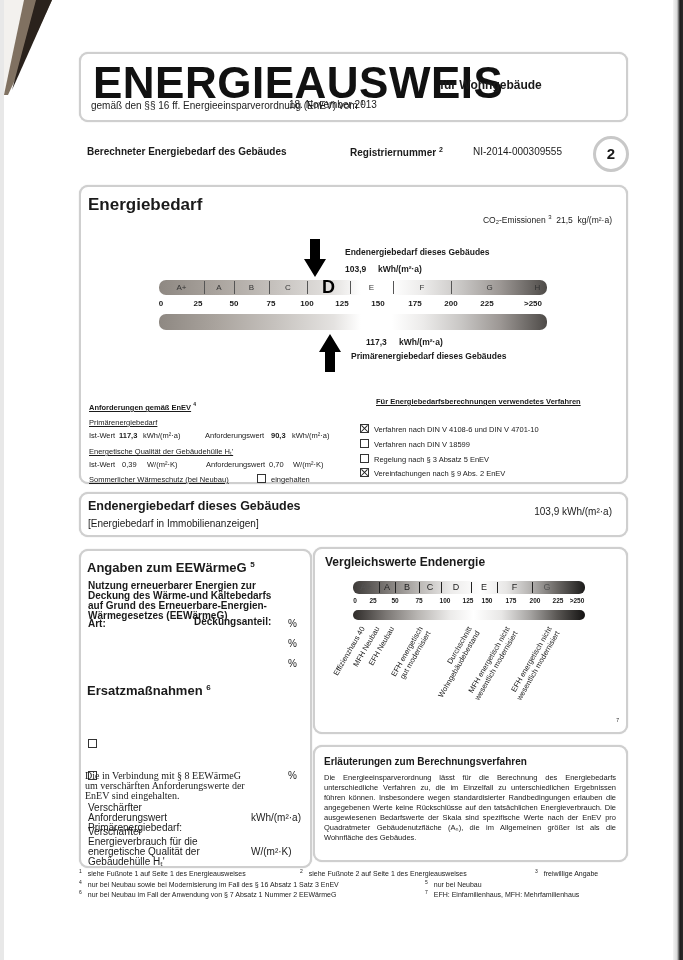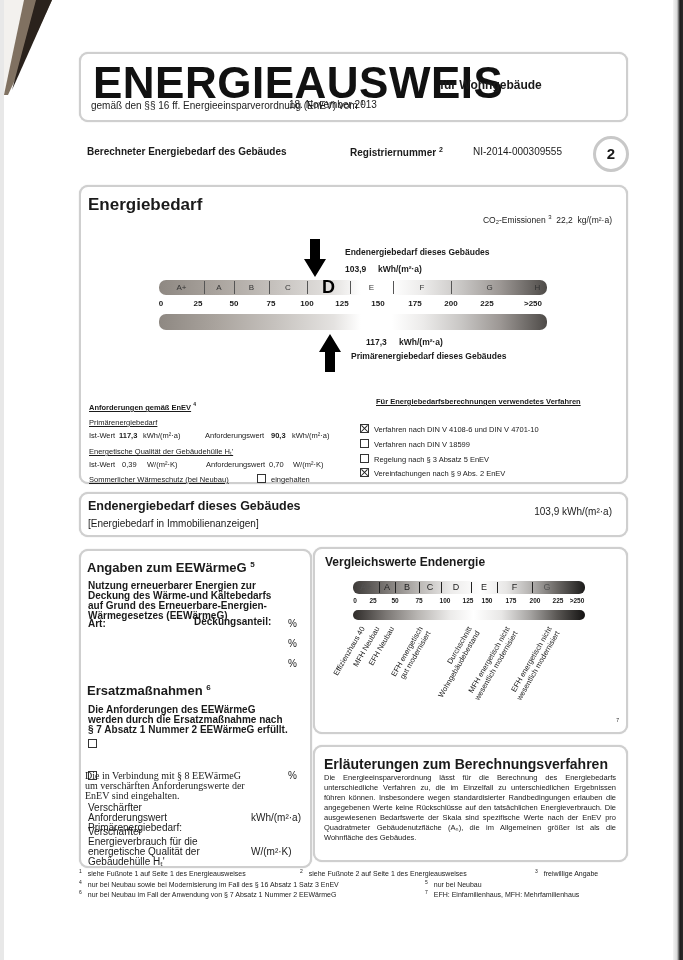--- a/index.html
+++ b/index.html
@@ -103,21 +103,21 @@
 </div>
 
 <div class="row2" id="row-title">Berechneter Energiebedarf des Gebäudes</div>
 <div class="row2" id="reg-label"><span>Registriernummer</span>&nbsp;<sup>2</sup></div>
 <div class="row2" id="reg-value">NI-2014-000309555</div>
 <div class="page-badge">2</div>
 
 <div class="box" id="eb">
   <div class="sec-title" style="left:7px;top:8px;">Energiebedarf</div>
   <div class="co2">
-    <span>CO₂-Emissionen</span>&nbsp;<sup>3</sup>&nbsp;&nbsp;<span>22,2</span>&nbsp;&nbsp;<span>kg/(m²·a)</span>
+    <span>CO₂-Emissionen</span>&nbsp;<sup>3</sup>&nbsp;&nbsp;<span>21,5</span>&nbsp;&nbsp;<span>kg/(m²·a)</span>
   </div>
 
   <svg class="arrow-down" viewBox="0 0 22 38">
       <polygon points="6,0 16,0 16,20 22,20 11,38 0,20 6,20" fill="#000"></polygon>
     </svg>
   <div class="lbl-small" style="left:264px;top:60px;">Endenergiebedarf dieses Gebäudes</div>
   <div class="lbl-small" style="left:264px;top:77px;">103,9</div>
   <div class="lbl-small" style="left:297px;top:77px;">kWh/(m²·a)</div>
 
   <div class="scale">
@@ -194,21 +194,20 @@
 <div class="box" id="eew">
   <div class="sec-title" style="left:6px;top:9px;font-size:13px;"><span>Angaben zum EEWärmeG</span> <sup style="font-size:8px">5</sup></div>
   <div class="tiny" style="left:7px;top:30px;width:200px;font-weight:bold;">Nutzung erneuerbarer Energien zur Deckung des Wärme-und Kältebedarfs auf Grund des Erneuerbare-Energien-Wärmegesetzes (EEWärmeG)</div>
   <div class="tiny" style="left:7px;top:68px;font-weight:bold;">Art:</div>
   <div class="tiny" style="left:113px;top:66px;font-weight:bold;">Deckungsanteil:</div>
   <div class="tiny" style="left:207px;top:68px;">%</div>
   <div class="tiny" style="left:207px;top:88px;">%</div>
   <div class="tiny" style="left:207px;top:108px;">%</div>
 
   <div class="sec-title" style="left:6px;top:132px;font-size:13px;"><span>Ersatzmaßnahmen</span> <sup style="font-size:8px">6</sup></div>
-  <div class="tiny" style="left:7px;top:154px;width:200px;font-weight:bold;">Die Anforderungen des EEWärmeG werden durch die Ersatzmaßnahme nach § 7 Absatz 1 Nummer 2 EEWärmeG erfüllt.</div>
   <div class="tiny" style="left:7px;top:188px;"><span class="cb"></span></div>
   <div class="tiny" style="left:7px;top:220px;"><span class="cb"></span></div>
   <div class="tiny" style="left:4px;top:220px;width:165px;font-family:Liberation Serif, serif;">Die in Verbindung mit § 8 EEWärmeG um verschärften Anforderungswerte der EnEV sind eingehalten.</div>
   <div class="tiny" style="left:207px;top:220px;">%</div>
   <div class="tiny" style="left:7px;top:252px;width:120px;">Verschärfter Anforderungswert Primärenergiebedarf:</div>
   <div class="tiny" style="left:170px;top:262px;">kWh/(m²·a)</div>
   <div class="tiny" style="left:7px;top:276px;width:125px;">Verschärfter Energieverbrauch für die energetische Qualität der Gebäudehülle Hₜ'</div>
   <div class="tiny" style="left:170px;top:296px;">W/(m²·K)</div>
 </div>
 
@@ -250,21 +249,21 @@
   <div class="rot" style="right:252px;top:76px;">MFH Neubau</div>
   <div class="rot" style="right:238px;top:76px;">EFH Neubau</div>
   <div class="rot" style="right:209px;top:76px;width:60px;white-space:normal;">EFH energetisch gut modernisiert</div>
   <div class="rot" style="right:160px;top:76px;width:75px;white-space:normal;">Durchschnitt Wohngebäudebestand</div>
   <div class="rot" style="right:122px;top:76px;width:80px;white-space:normal;">MFH energetisch nicht wesentlich modernisiert</div>
   <div class="rot" style="right:80px;top:76px;width:80px;white-space:normal;">EFH energetisch nicht wesentlich modernisiert</div>
   <div style="position:absolute;right:7px;top:168px;font-size:5px;">7</div>
 </div>
 
 <div class="box" id="erl">
-  <div class="sec-title" style="left:9px;top:9px;font-size:14px;">Erläuterungen zum Berechnungsverfahren</div>
+  <div class="sec-title" style="left:9px;top:9px;font-size:10px;">Erläuterungen zum Berechnungsverfahren</div>
   <div class="para">Die Energieeinsparverordnung lässt für die Berechnung des Energiebedarfs unterschiedliche Verfahren zu, die im Einzelfall zu unterschiedlichen Ergebnissen führen können. Insbesondere wegen standardisierter Randbedingungen erlauben die angegebenen Werte keine Rückschlüsse auf den tatsächlichen Energieverbrauch. Die ausgewiesenen Bedarfswerte der Skala sind spezifische Werte nach der EnEV pro Quadratmeter Gebäudenutzfläche (Aₙ), die im Allgemeinen größer ist als die Wohnfläche des Gebäudes.</div>
 </div>
 
 <div class="fn" style="left:79px;top:868px;"><sup>1</sup><span>siehe Fußnote 1 auf Seite 1 des Energieausweises</span></div>
 <div class="fn" style="left:300px;top:868px;"><sup>2</sup><span>siehe Fußnote 2 auf Seite 1 des Energieausweises</span></div>
 <div class="fn" style="left:535px;top:868px;"><sup>3</sup><span>freiwillige Angabe</span></div>
 <div class="fn" style="left:79px;top:879px;"><sup>4</sup><span>nur bei Neubau sowie bei Modernisierung im Fall des § 16 Absatz 1 Satz 3 EnEV</span></div>
 <div class="fn" style="left:425px;top:879px;"><sup>5</sup><span>nur bei Neubau</span></div>
 <div class="fn" style="left:79px;top:889px;"><sup>6</sup><span>nur bei Neubau im Fall der Anwendung von § 7 Absatz 1 Nummer 2 EEWärmeG</span></div>
 <div class="fn" style="left:425px;top:889px;"><sup>7</sup><span>EFH: Einfamilienhaus, MFH: Mehrfamilienhaus</span></div>

